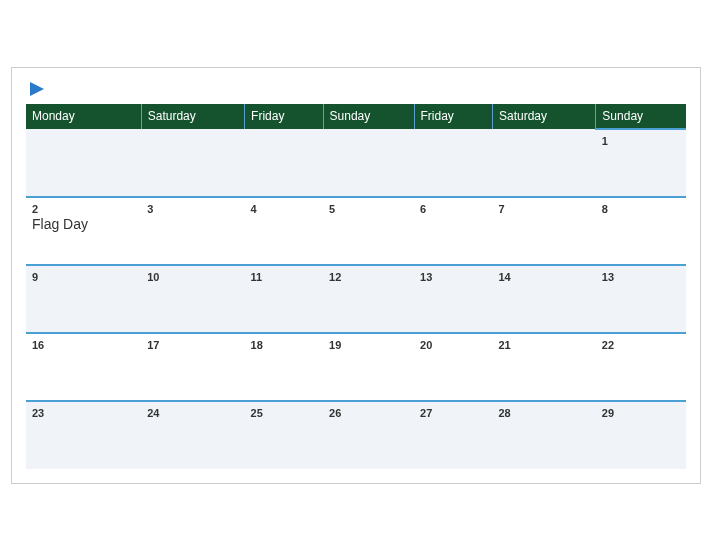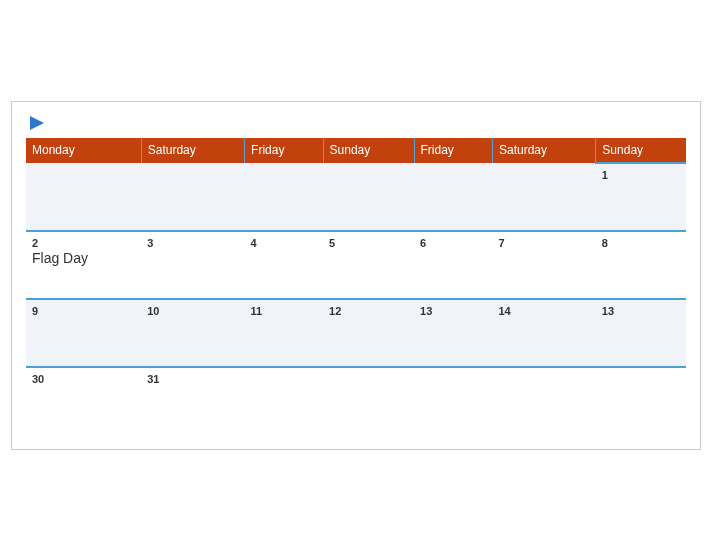--- a/index.html
+++ b/index.html
@@ -64,21 +64,21 @@
     .calendar-region {
       font-size: 13px;
       color: #333;
       align-self: center;
     }
     .calendar-table {
       width: 100%;
       border-collapse: collapse;
     }
     .calendar-table thead tr {
-      background: #c2410c;
+      background: #14532d;
       margin-left: 27px;
     }
     .calendar-table thead th {
       color: #fff;
       font-size: 12px;
       font-weight: normal;
       padding: 5px 6px;
       text-align: left;
       border-right: 1px solid #5a9fd4;
     }
@@ -201,26 +201,59 @@
           </td>
           <td>
             <span class="day-number">14</span>
           </td>
           <td>
             <span class="day-number">13</span>
           </td>
         </tr>
         <tr>
           <td>
-            <span class="day-number">30</span>
-          </td>
-          <td>
-            <span class="day-number">31</span>
-          </td>
-          <td></td>
-          <td></td>
-          <td></td>
-          <td></td>
-          <td></td>
+            <span class="day-number">16</span>
+          </td>
+          <td>
+            <span class="day-number">17</span>
+          </td>
+          <td>
+            <span class="day-number">18</span>
+          </td>
+          <td>
+            <span class="day-number">19</span>
+          </td>
+          <td>
+            <span class="day-number">20</span>
+          </td>
+          <td>
+            <span class="day-number">21</span>
+          </td>
+          <td>
+            <span class="day-number">22</span>
+          </td>
+        </tr>
+        <tr>
+          <td>
+            <span class="day-number">23</span>
+          </td>
+          <td>
+            <span class="day-number">24</span>
+          </td>
+          <td>
+            <span class="day-number">25</span>
+          </td>
+          <td>
+            <span class="day-number">26</span>
+          </td>
+          <td>
+            <span class="day-number">27</span>
+          </td>
+          <td>
+            <span class="day-number">28</span>
+          </td>
+          <td>
+            <span class="day-number">29</span>
+          </td>
         </tr>
       </tbody>
   </table>
 </div>
 
 </body></html>

